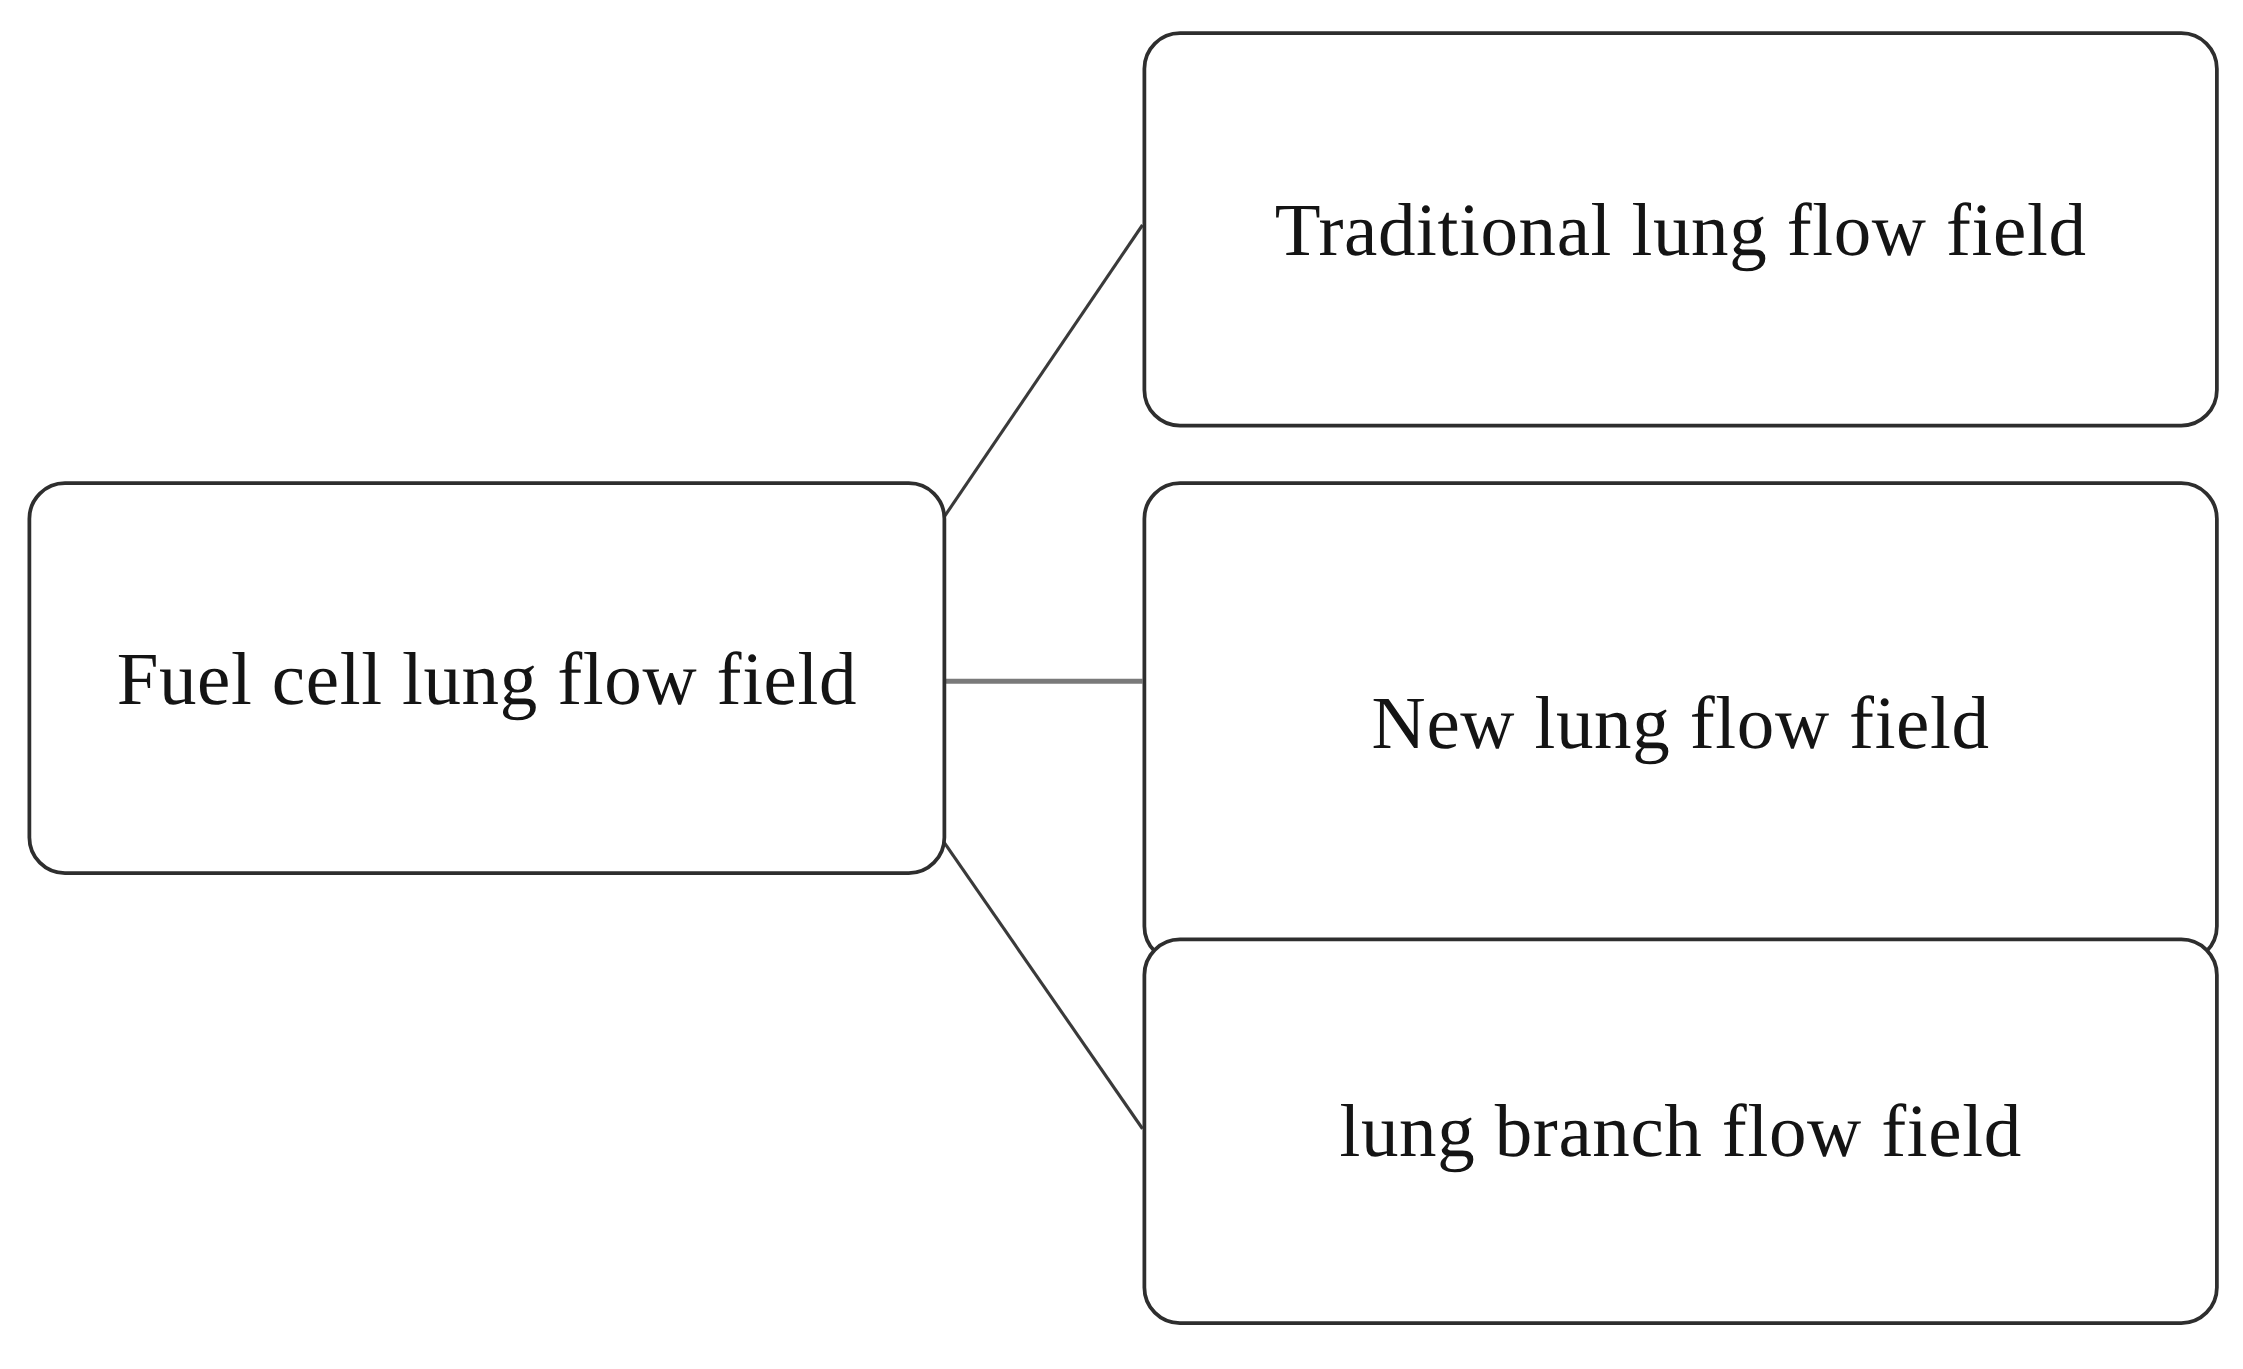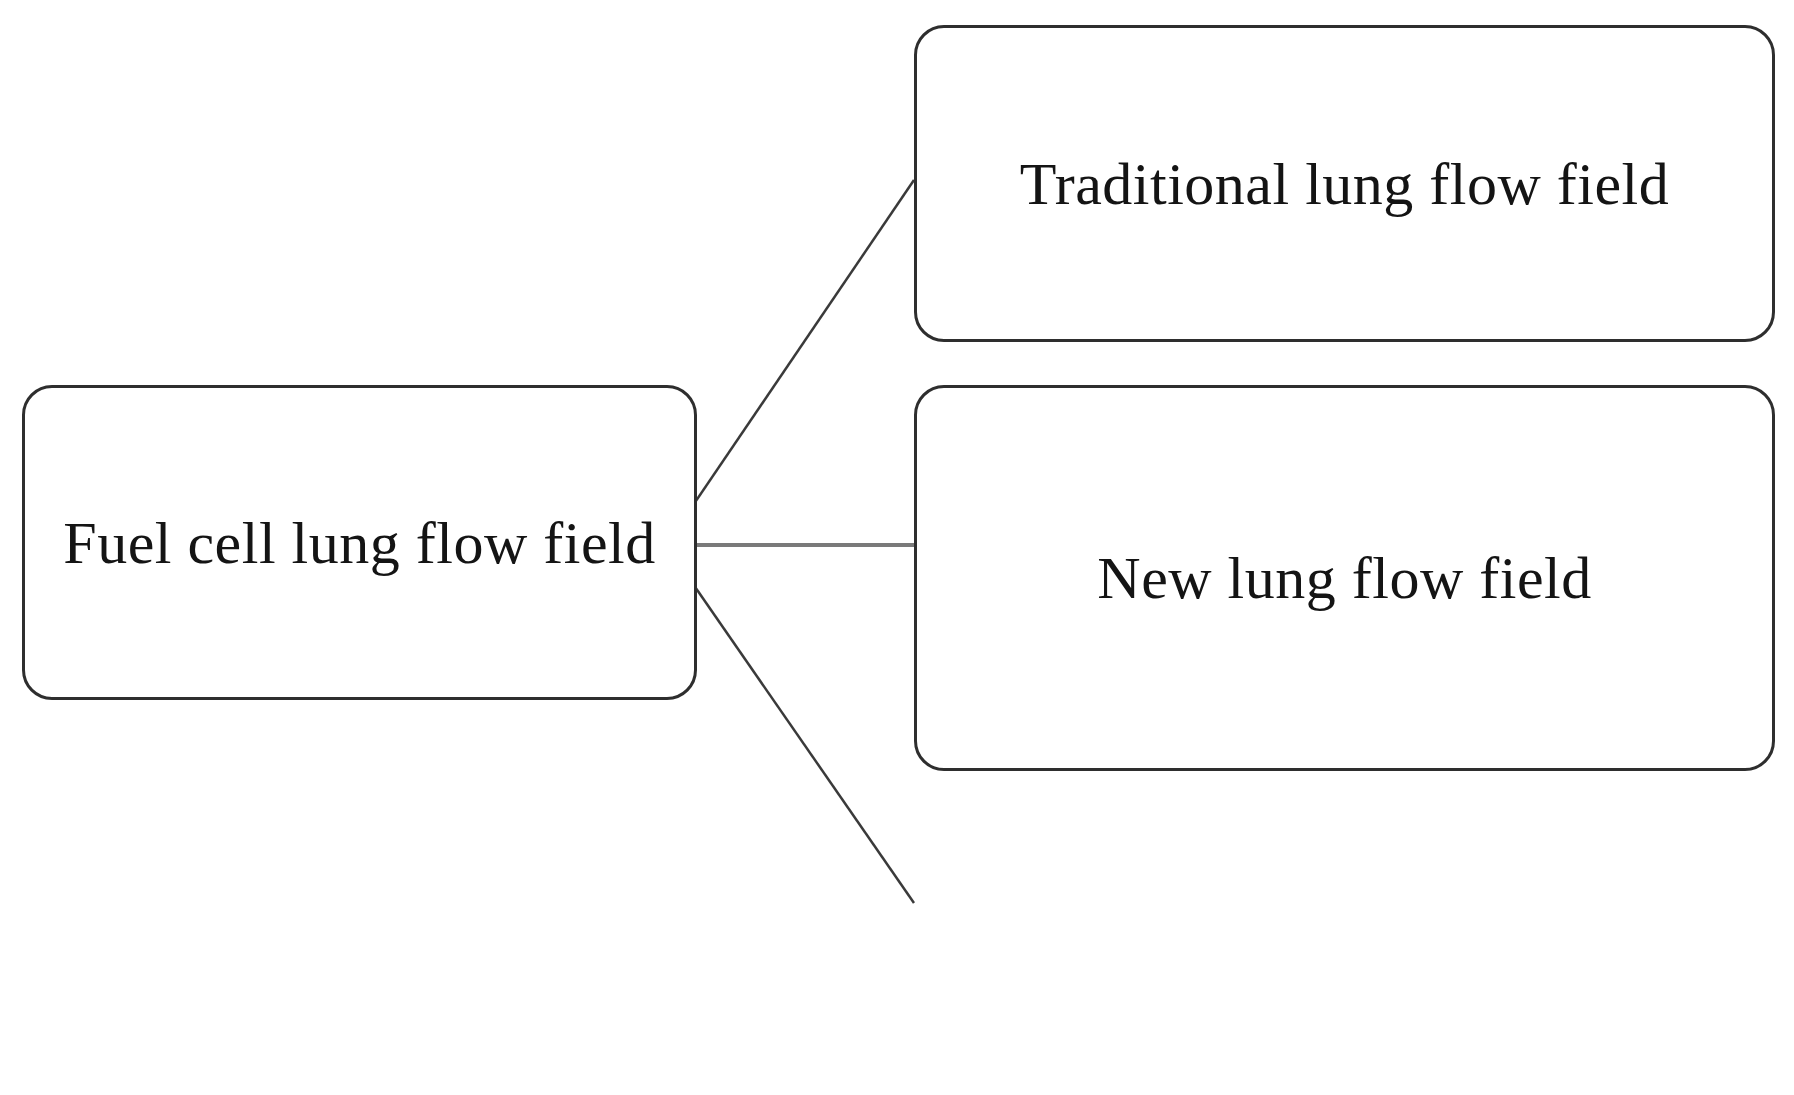--- a/index.html
+++ b/index.html
@@ -34,21 +34,21 @@
     justify-content: center;
     text-align: center;
     font-size: 60px;
     color: #141414;
     letter-spacing: 0.5px;
     line-height: 1.1;
   }
   .node-root {
     left: 22px;
     top: 385px;
-    width: 675px;
+    width: 735px;
     height: 315px;
   }
   .node-traditional {
     left: 914px;
     top: 25px;
     width: 861px;
     height: 317px;
   }
   .node-new {
     left: 914px;
@@ -79,14 +79,17 @@
   </div>
 
   <div class="node node-traditional">
     <span>Traditional lung flow field</span>
   </div>
 
   <div class="node node-new">
     <span>New lung flow field</span>
   </div>
 
+  <div class="node node-branch">
+    <span>lung branch flow field</span>
+  </div>
 
 </div>
 
 </body></html>

